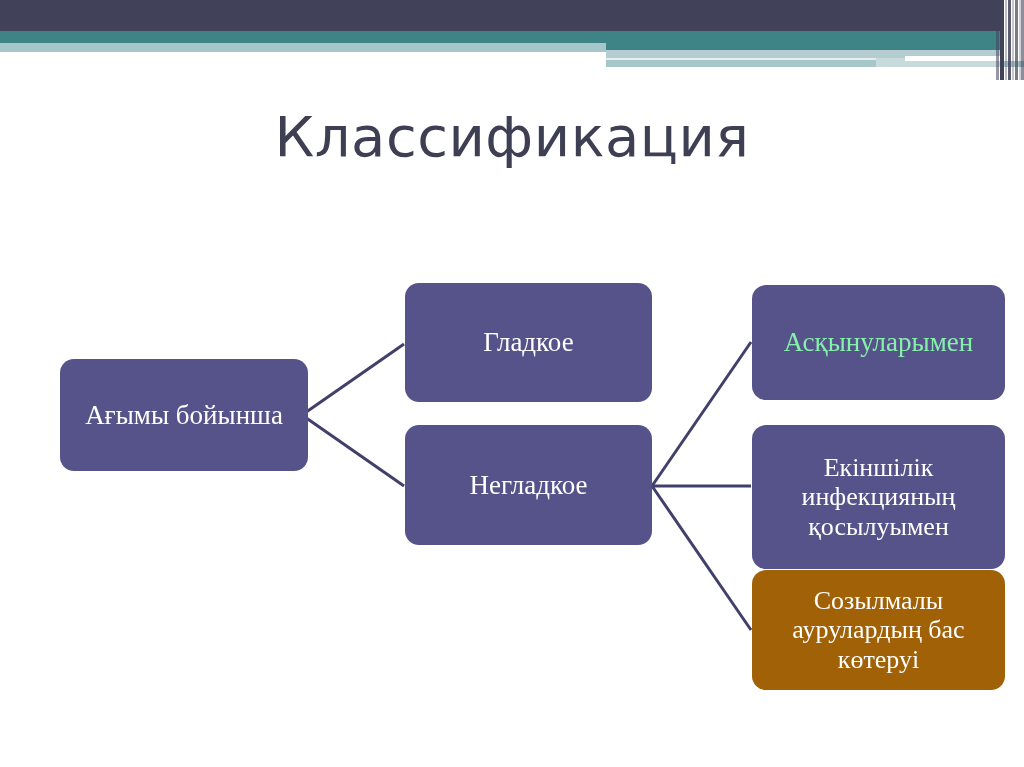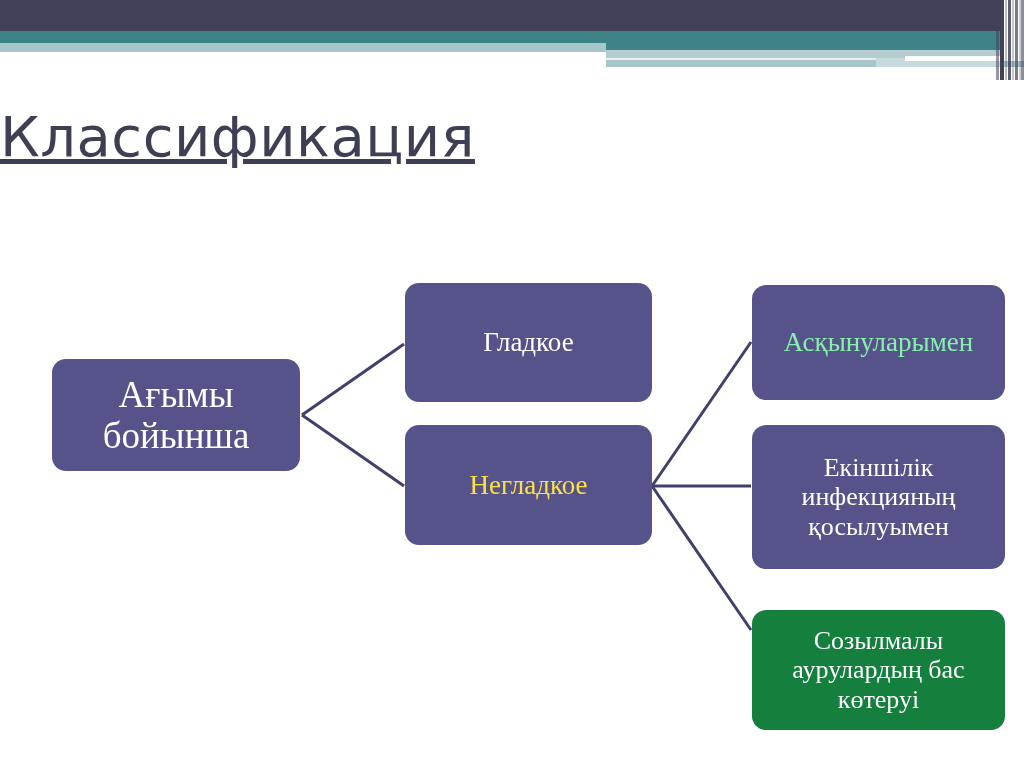--- a/index.html
+++ b/index.html
@@ -80,26 +80,26 @@
     top: 0;
     height: 80px;
   }
 
   
   #slide-title {
     position: absolute;
     left: 0;
     top: 104px;
     width: 1024px;
+    text-align: center;
     font-size: 56px;
     font-weight: 400;
     color: #3F3F54;
     letter-spacing: 0.5px;
     font-family: "DejaVu Sans", sans-serif;
-    text-decoration: underline;
   }
 
   
   #diagram {
     position: absolute;
     left: 0;
     top: 0;
     width: 1024px;
     height: 767px;
   }
@@ -116,21 +116,21 @@
     color: #ffffff;
     font-family: "Liberation Serif", "DejaVu Serif", serif;
     display: flex;
     align-items: center;
     justify-content: center;
     text-align: center;
     line-height: 1.12;
     box-sizing: border-box;
     padding: 4px 8px;
   }
-  #node-root  { left: 52px;  top: 359px; width: 248px; height: 112px; font-size: 37px; }
+  #node-root  { left: 60px;  top: 359px; width: 248px; height: 112px; font-size: 27px; }
   #node-smooth    { left: 405px; top: 283px; width: 247px; height: 119px; font-size: 27px; }
   #node-nonsmooth { left: 405px; top: 425px; width: 247px; height: 120px; font-size: 27px; }
   #node-compl { left: 752px; top: 285px; width: 253px; height: 115px; font-size: 27px; }
   #node-secinf { left: 752px; top: 425px; width: 253px; height: 144px; font-size: 26px; }
   #node-chronic { left: 752px; top: 570px; width: 253px; height: 120px; font-size: 26px; }
 </style>
 </head>
 <body style="background: rgb(255, 255, 255);">
 
 <div id="header-banner">
@@ -172,21 +172,21 @@
       <path d="M 652 486 L 751 486"></path>
 
       <path d="M 652 486 L 751 630"></path>
     </g>
   </svg>
 
   <div class="node" id="node-root" style="background: rgb(85, 83, 137); color: rgb(255, 255, 255);">Ағымы бойынша</div>
 
   <div class="node" id="node-smooth" style="background: rgb(85, 83, 137); color: rgb(255, 255, 255);">Гладкое</div>
 
-  <div class="node" id="node-nonsmooth" style="background: rgb(85, 83, 137); color: #fde047;">Негладкое</div>
+  <div class="node" id="node-nonsmooth" style="background: rgb(85, 83, 137); color: #ffffff;">Негладкое</div>
 
   <div class="node" id="node-compl" style="background: rgb(85, 83, 137); color: #86efac;">Асқынуларымен</div>
 
   <div class="node" id="node-secinf" style="background: rgb(85, 83, 137); color: rgb(255, 255, 255);">Екіншілік инфекцияның қосылуымен</div>
 
-  <div class="node" id="node-chronic" style="background: #15803d; color: rgb(255, 255, 255); margin-top: 40px;">Созылмалы аурулардың бас көтеруі</div>
+  <div class="node" id="node-chronic" style="background: #a16207; color: rgb(255, 255, 255);">Созылмалы аурулардың бас көтеруі</div>
 
 </div>
 
 </body></html>

